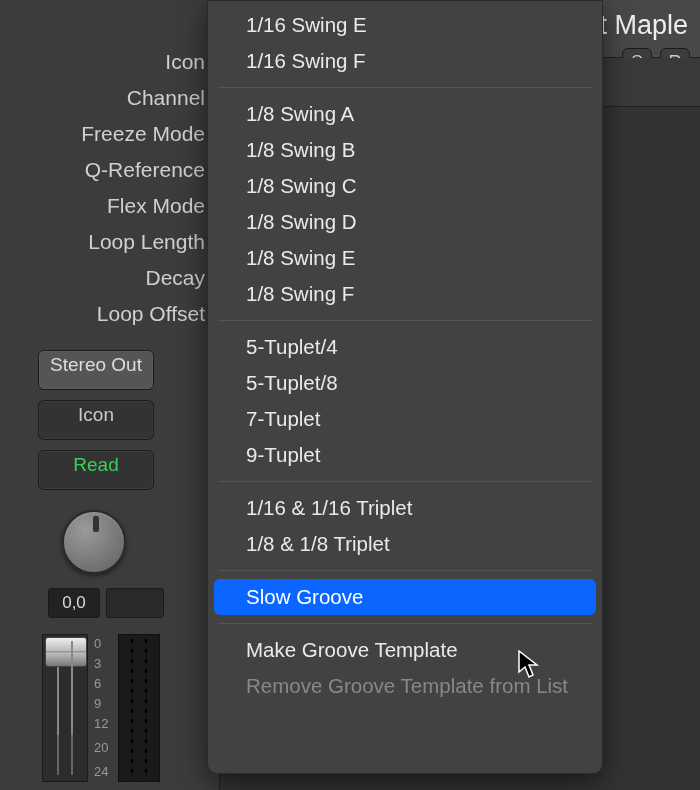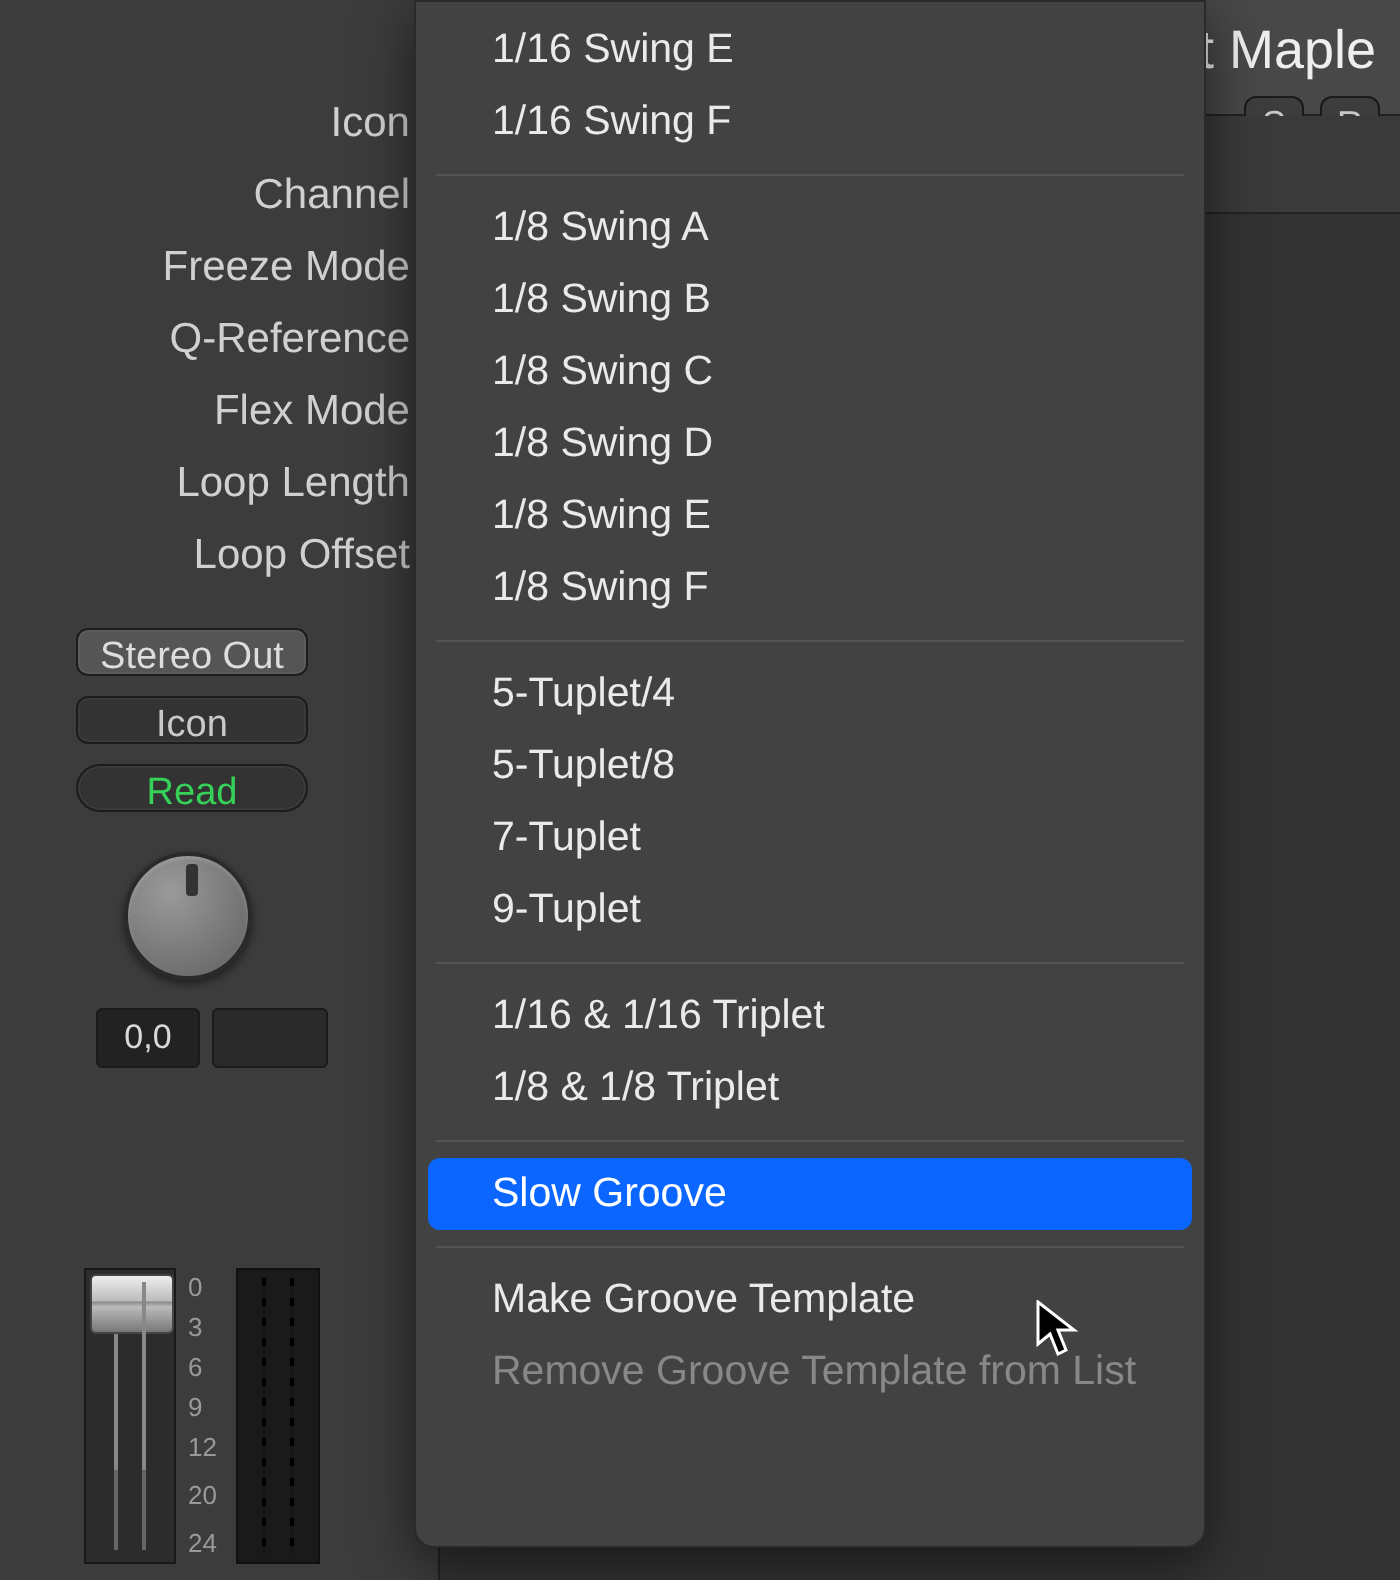--- a/index.html
+++ b/index.html
@@ -49,33 +49,33 @@
       font-weight: 400;
       white-space: nowrap;
       overflow: hidden;
     }
     .labels { padding-top: 44px; }
     .btns { padding: 18px 0 0 38px; }
     .insp-btn {
       display: block;
       margin-bottom: 10px;
       width: 116px;
-      height: 24px;
+      height: 40px;
       line-height: 28px;
       text-align: center;
       border: 1px solid #1c1c1c;
       border-radius: 6px;
       font-size: 19px;
       color: #ccc;
       background: #3a3a3a;
       box-shadow: 0 0 0 1px rgba(255,255,255,0.04) inset;
     }
     .btn-stereo { background: #555; color: #ddd; }
     .btn-group { background: #333; color: #c9c9c9; }
-    .btn-read { background: #333; color: #36d158; border-radius: 12px; }
+    .btn-read { background: #333; color: #36d158; }
     .knob-wrap { padding: 10px 0 0 62px; }
     .knob {
       width: 64px; height: 64px;
       border-radius: 50%;
       background: radial-gradient(circle at 35% 30%, #9a9a9a, #5f5f5f);
       border: 2px solid #2a2a2a;
       position: relative;
       box-shadow: 0 2px 4px rgba(0,0,0,0.5), inset 0 1px 2px rgba(255,255,255,0.2);
     }
     .knob::after {
@@ -221,20 +221,21 @@
 <div class="main-below2"></div>
 
 <div class="inspector">
   <div class="labels">
     <div class="label-row">Icon</div>
     <div class="label-row">Channel</div>
     <div class="label-row">Freeze Mode</div>
     <div class="label-row">Q-Reference</div>
     <div class="label-row">Flex Mode</div>
     <div class="label-row">Loop Length</div>
+    <div class="label-row">Decay</div>
     <div class="label-row">Loop Offset</div>
   </div>
   <div class="btns">
     <div class="insp-btn btn-stereo">Stereo Out</div>
     <div class="insp-btn btn-group">Icon</div>
     <div class="insp-btn btn-read">Read</div>
   </div>
   <div class="knob-wrap">
     <div class="knob"></div>
   </div>

